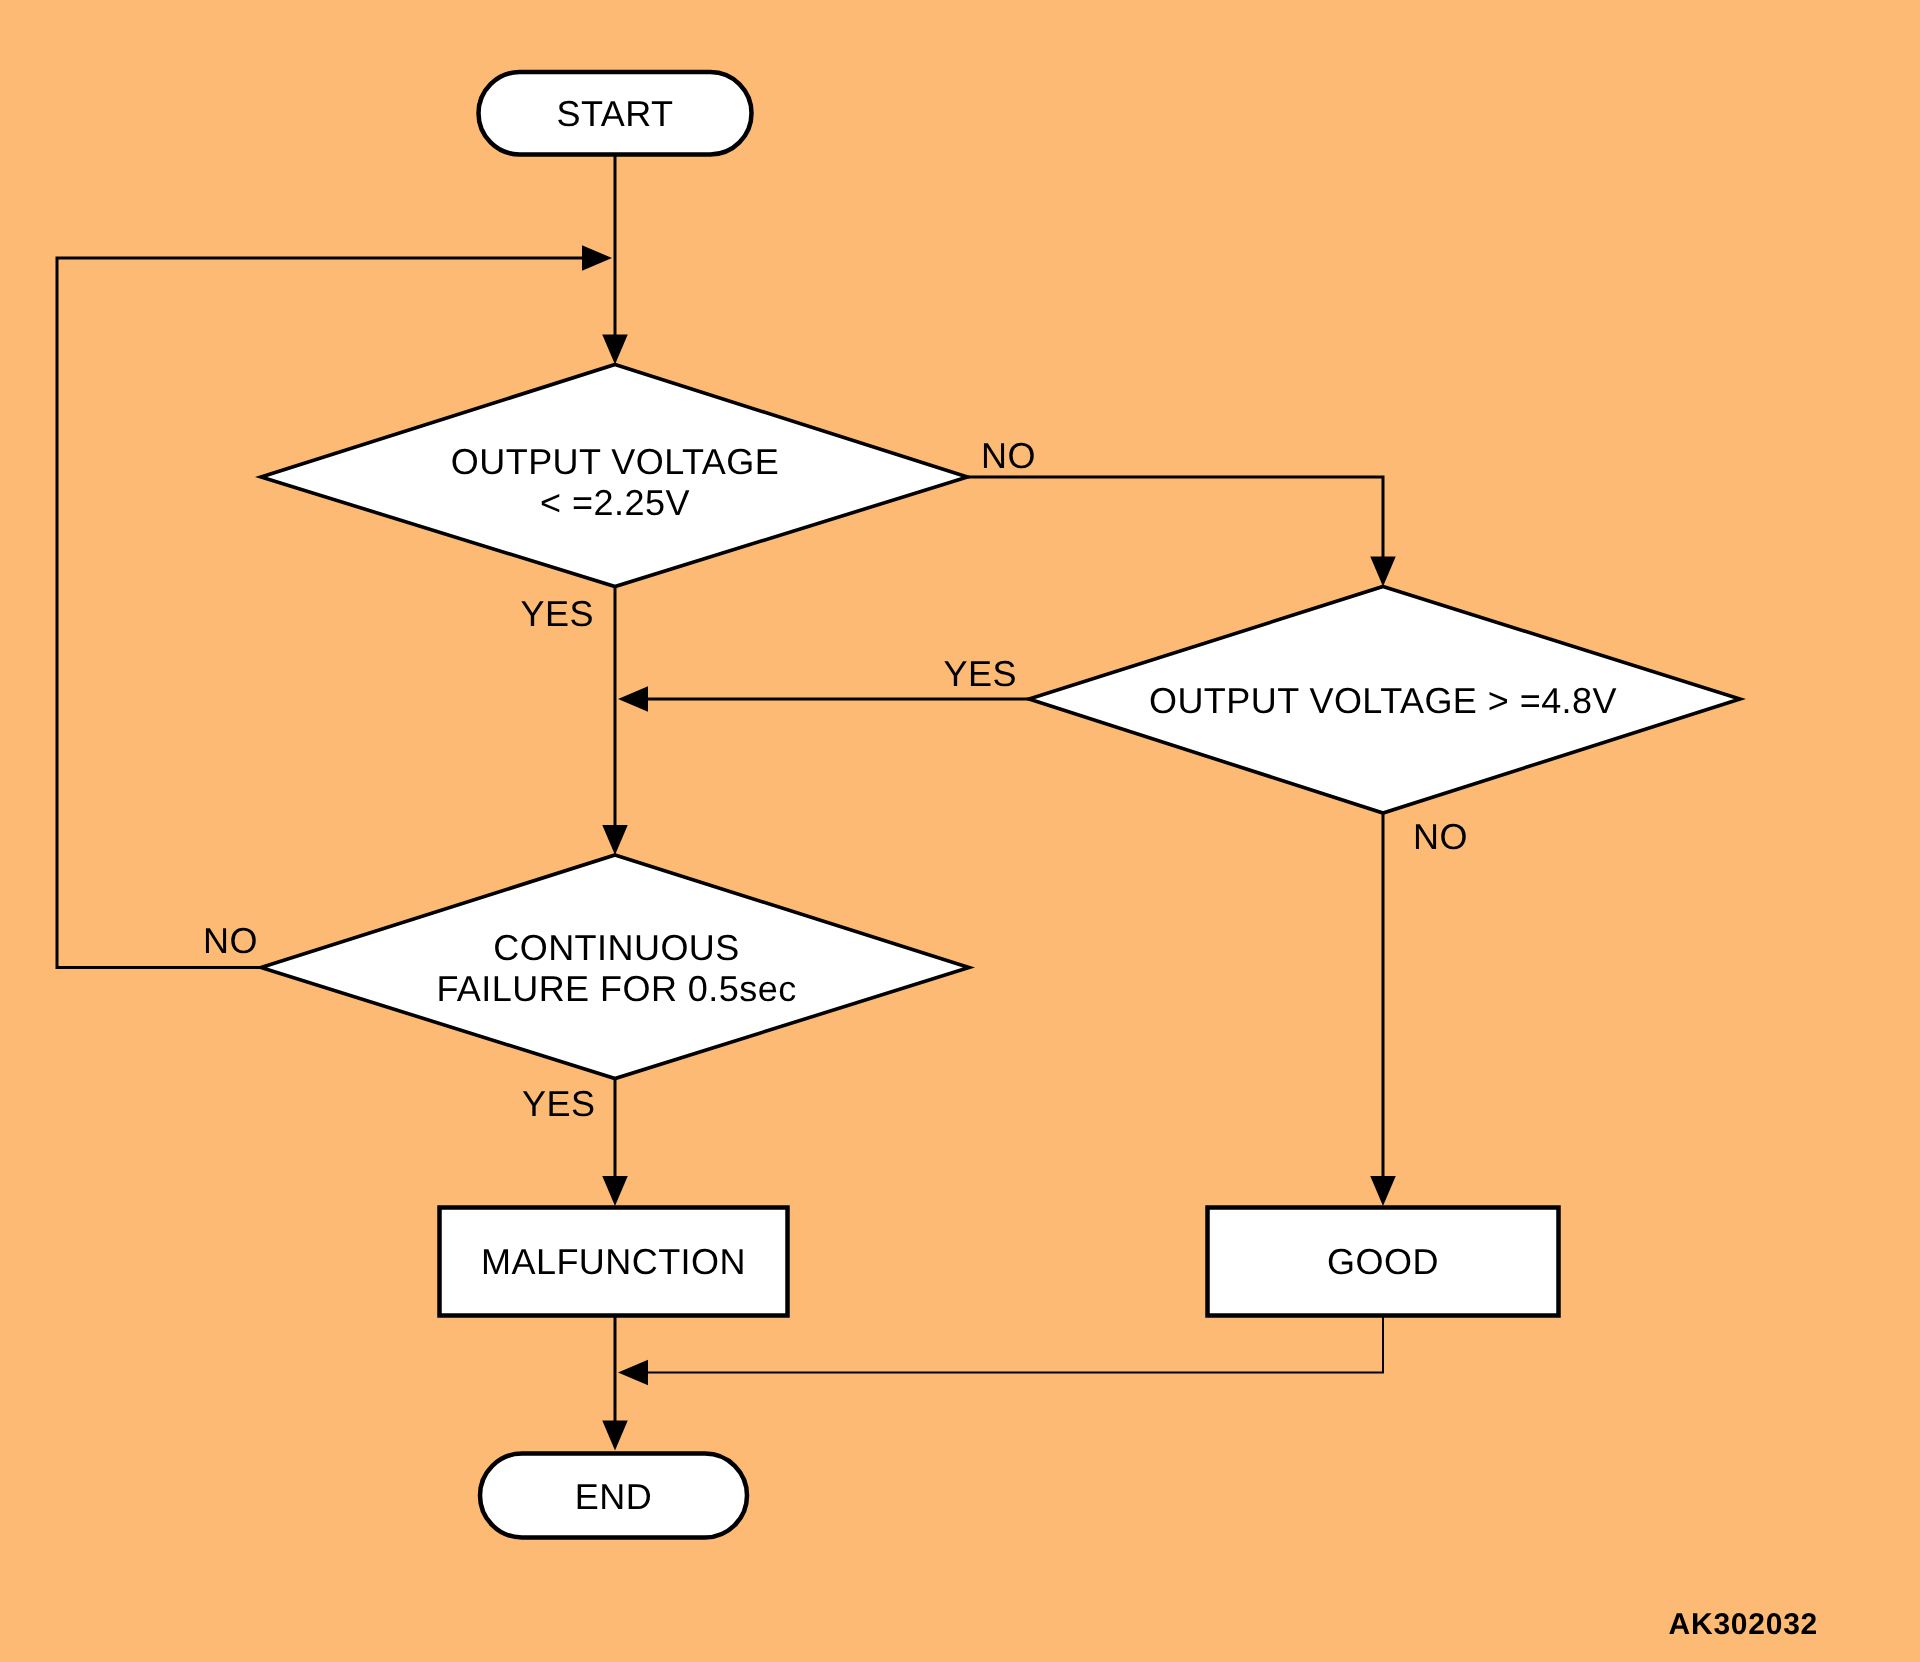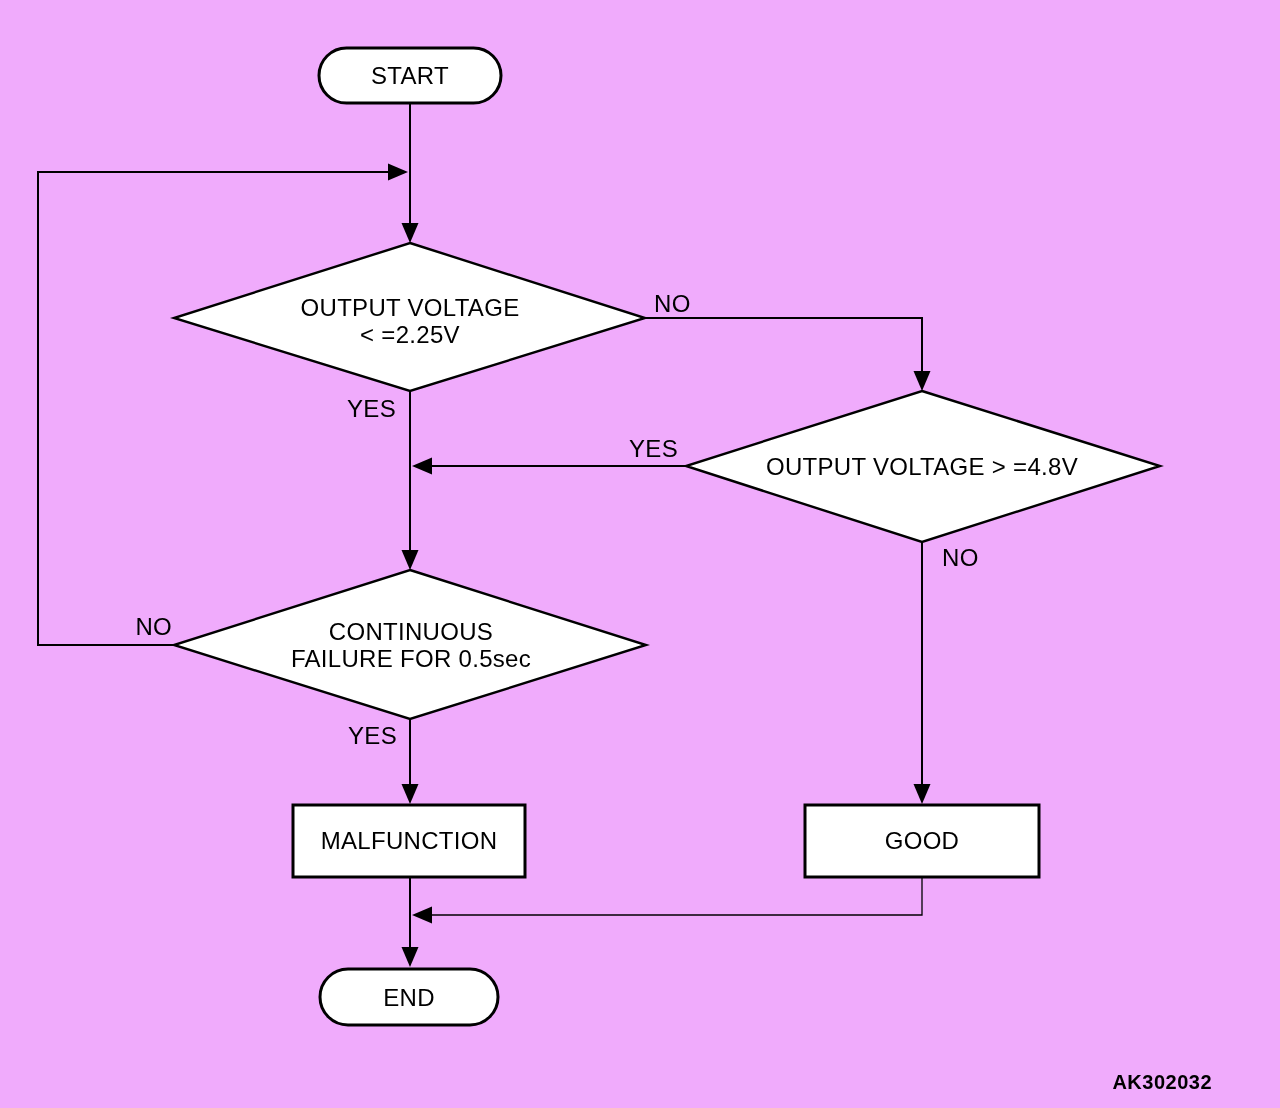--- a/index.html
+++ b/index.html
@@ -4,21 +4,21 @@
 <style>
   html, body {
     margin: 0;
     padding: 0;
     background: #ffffff;
   }
   .stage {
     position: relative;
     width: 1280px;
     height: 1108px;
-    background: #f0abfc;
+    background: #fdba74;
     overflow: hidden;
   }
   svg {
     display: block;
   }
   .shape {
     fill: #ffffff;
     stroke: #000000;
   }
   .pill   { stroke-width: 3; }

